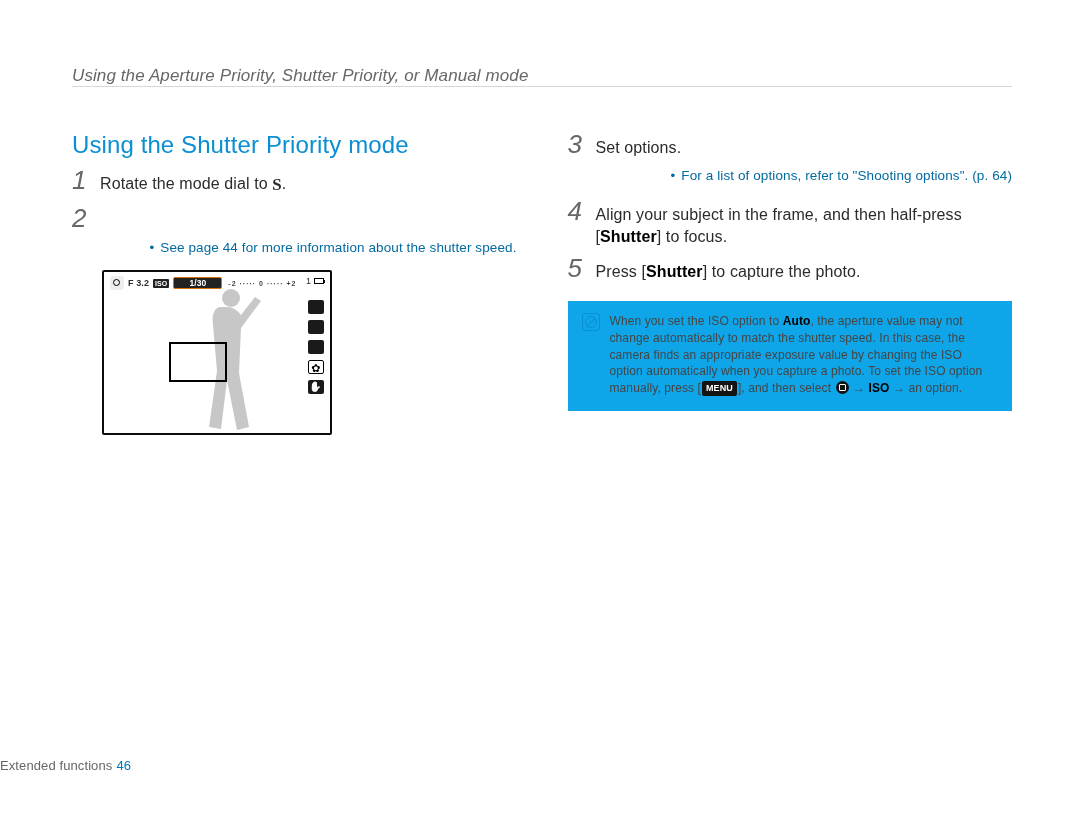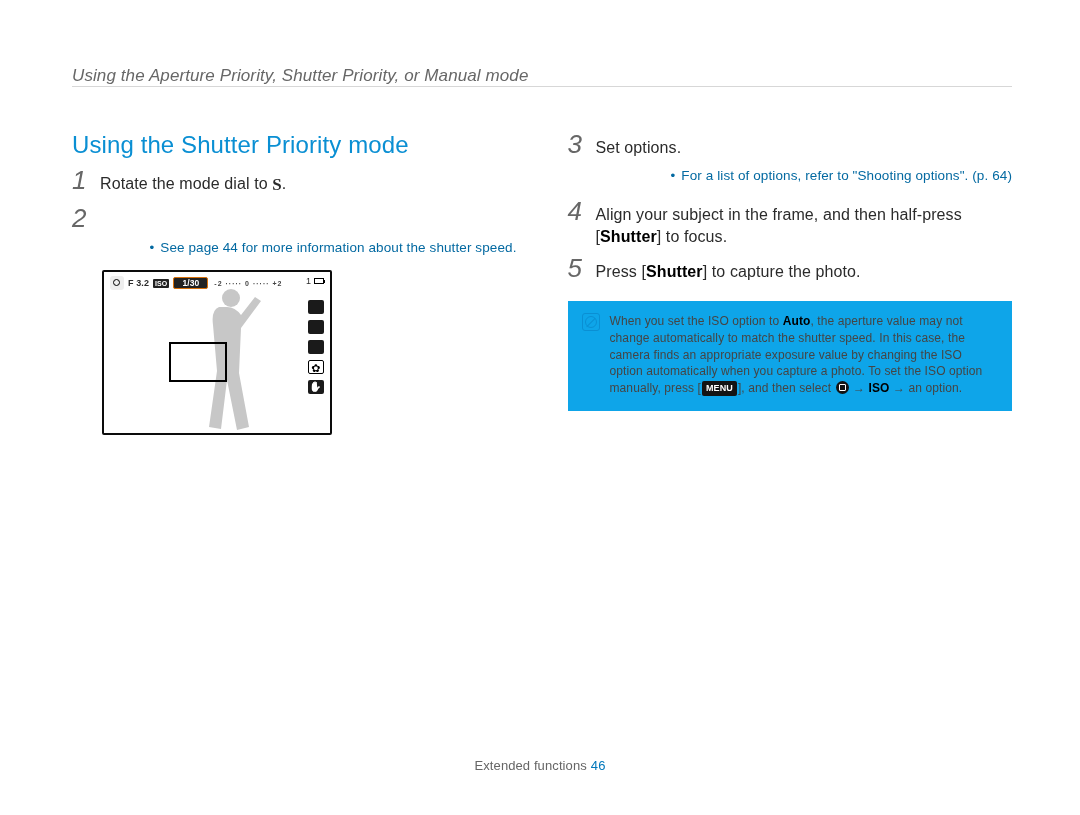--- a/index.html
+++ b/index.html
@@ -107,21 +107,21 @@
       background: #fff;
       overflow: hidden;
     }
     .topbar {
       position: absolute; top: 4px; left: 6px; right: 6px;
       display: flex; align-items: center; gap: 4px;
       font-size: 9px; font-weight: 700;
     }
     .ico-q { width:14px;height:14px;background:#eee;border-radius:3px;position:relative; }
     .ico-q::after{content:""; position:absolute; left:3px; top:3px; width:5px;height:5px;border:1px solid #000;border-radius:50%;}
-    .shutter-box{ border:1.6px solid #d9710a; padding:0 8px; border-radius:2px; font-size:8.5px; background:#222; color:#fff;}
+    .shutter-box{ border:1.6px solid #d9710a; padding:0 15px; border-radius:2px; font-size:8.5px; background:#222; color:#fff;}
     .ev { font-size:7px; letter-spacing:1px; color:#444;margin-left:2px;}
     .topright { position:absolute; top:4px; right:6px; display:flex; gap:3px; align-items:center; font-size:9px;}
     .batt{ width:10px;height:6px;border:1px solid #000;position:relative;display:inline-block;}
     .batt::after{content:"";position:absolute;right:-2px;top:1px;width:1px;height:3px;background:#000;}
     .rightstack {
       position: absolute; right: 6px; top: 28px;
       display: flex; flex-direction: column; gap: 6px;
     }
     .ric { width: 16px; height: 14px; background: #1a1a1a; border-radius: 2px; position: relative; }
     .ric.white{ background:#fff;border:1.4px solid #000;}
@@ -153,21 +153,21 @@
       content:""; position:absolute; inset:2px;
       border:1.4px solid #0a8fd3; border-radius:50%;
     }
     .note-icon::after{
       content:""; position:absolute; left:2px; right:2px; top:50%;
       height:1.4px; background:#0a8fd3; transform:rotate(-45deg);
     }
     .note-text{ font-size:12px; line-height:1.4; color:#454545; }
     .footer{
       position:absolute; left:0; right:0; bottom:42px;
-      text-align:center; font-size:13px; color:#666;margin-top:44px;
+      text-align:left; font-size:13px; color:#666;margin-top:44px;
     }
     .footer .pg{ color:#0077bb; margin-left:4px;}
   </style>
 </head>
 <body>
 
 <div class="page">
   <div class="running-head">Using the Aperture Priority, Shutter Priority, or Manual mode</div>
 
   <div class="columns">

